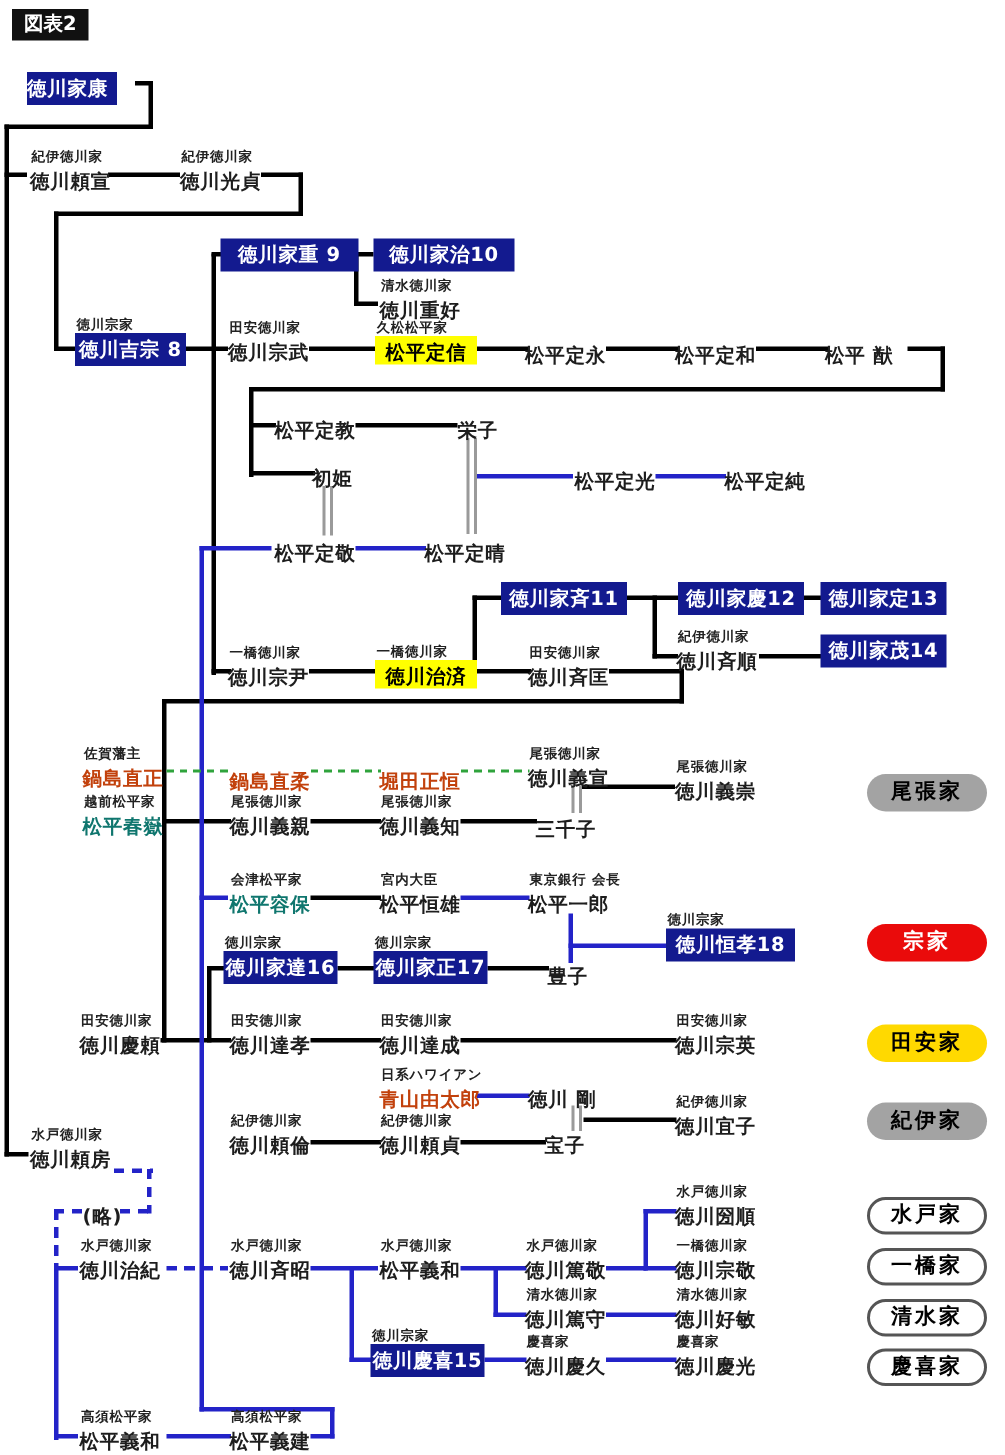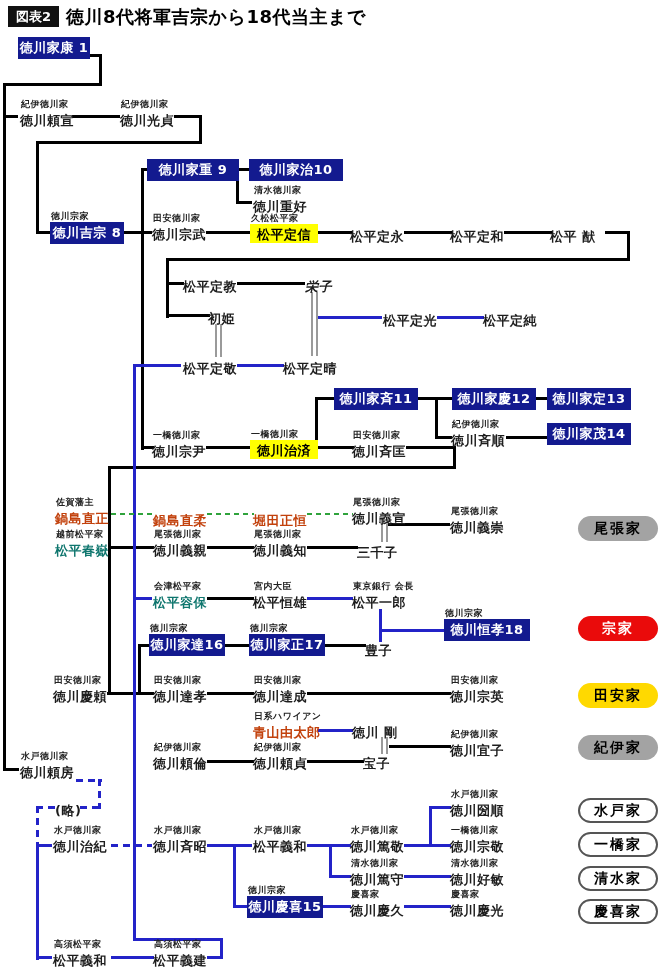--- a/index.html
+++ b/index.html
@@ -30,21 +30,20 @@
   .pill.red{background:#ea0b0b;color:#fff;}
   .pill.yellow{background:#ffd900;color:#000;}
   .pill.white{background:#fff;color:#000;border:2px solid #555;line-height:21px;}
 </style>
 </head>
 <body>
 
 <div id="canvas">
   <div class="hdr">
     <span class="tag">図表2</span>
-    <span class="ttl">徳川8代将軍吉宗から18代当主まで</span>
   </div>
 <div class="ln k" style="left: 90px; top: 54px; width: 12px; height: 3px;"></div>
     <div class="ln k" style="left: 99px; top: 54px; width: 3px; height: 31px;"></div>
     <div class="ln k" style="left: 3px; top: 83px; width: 99px; height: 3px;"></div>
     <div class="ln k" style="left: 3px; top: 83px; width: 3px; height: 688px;"></div>
     <div class="ln k" style="left: 3px; top: 115px; width: 15px; height: 3px;"></div>
     <div class="ln k" style="left: 72px; top: 115px; width: 48px; height: 3px;"></div>
     <div class="ln k" style="left: 174px; top: 115px; width: 28px; height: 3px;"></div>
     <div class="ln k" style="left: 199px; top: 115px; width: 3px; height: 29px;"></div>
     <div class="ln k" style="left: 36px; top: 141px; width: 166px; height: 3px;"></div>
@@ -133,21 +132,21 @@
     <div class="ln bd-h" style="left: 36px; top: 806px; width: 20px; height: 3px;"></div>
     <div class="ln bd-v" style="left: 36px; top: 806px; width: 3px; height: 40px;"></div>
     <div class="ln bd-h" style="left: 111px; top: 844px; width: 41px; height: 3px;"></div>
     <div class="ln g" style="left: 111px; top: 513px; width: 43px; height: 2px;"></div>
     <div class="ln g" style="left: 207px; top: 513px; width: 47px; height: 2px;"></div>
     <div class="ln g" style="left: 307px; top: 513px; width: 46px; height: 2px;"></div>
     <div class="dbl" style="left: 311px; top: 292px; height: 64px;"></div>
     <div class="dbl" style="left: 215px; top: 324px; height: 33px;"></div>
     <div class="dbl" style="left: 381px; top: 524px; height: 18px;"></div>
     <div class="dbl" style="left: 381px; top: 737px; height: 17px;"></div>
-    <div class="node box" style="left: 18px; top: 37px; width: 72px;"><span class="nm">徳川家康 1</span></div>
+    <div class="node box" style="left: 18px; top: 48px; width: 60px;"><span class="nm">徳川家康 1</span></div>
     <div class="node box" style="left: 147px; top: 159px; width: 92px;"><span class="nm">徳川家重 9</span></div>
     <div class="node box" style="left: 249px; top: 159px; width: 94px;"><span class="nm">徳川家治10</span></div>
     <div class="node box" style="left: 50px; top: 222px; width: 74px;"><span class="lbl">徳川宗家</span><span class="nm">徳川吉宗 8</span></div>
     <div class="node box" style="left: 334px; top: 388px; width: 84px;"><span class="nm">徳川家斉11</span></div>
     <div class="node box" style="left: 452px; top: 388px; width: 84px;"><span class="nm">徳川家慶12</span></div>
     <div class="node box" style="left: 547px; top: 388px; width: 84px;"><span class="nm">徳川家定13</span></div>
     <div class="node box" style="left: 547px; top: 423px; width: 84px;"><span class="nm">徳川家茂14</span></div>
     <div class="node box" style="left: 149px; top: 634px; width: 76px;"><span class="lbl">徳川宗家</span><span class="nm">徳川家達16</span></div>
     <div class="node box" style="left: 249px; top: 634px; width: 76px;"><span class="lbl">徳川宗家</span><span class="nm">徳川家正17</span></div>
     <div class="node box" style="left: 444px; top: 619px; width: 86px;"><span class="lbl">徳川宗家</span><span class="nm">徳川恒孝18</span></div>
@@ -155,21 +154,21 @@
     <div class="node hl" style="left: 250px; top: 224px; width: 68px;"><span class="lbl">久松松平家</span><span class="nm">松平定信</span></div>
     <div class="node hl" style="left: 250px; top: 440px; width: 68px;"><span class="lbl">一橋徳川家</span><span class="nm">徳川治済</span></div>
     <div class="node t" style="left: 20px; top: 110px;"><span class="lbl">紀伊徳川家</span><span class="nm">徳川頼宣</span></div>
     <div class="node t" style="left: 120px; top: 110px;"><span class="lbl">紀伊徳川家</span><span class="nm">徳川光貞</span></div>
     <div class="node t" style="left: 253px; top: 196px;"><span class="lbl">清水徳川家</span><span class="nm">徳川重好</span></div>
     <div class="node t" style="left: 152px; top: 224px;"><span class="lbl">田安徳川家</span><span class="nm">徳川宗武</span></div>
     <div class="node t" style="left: 350px; top: 226px;"><span class="nm">松平定永</span></div>
     <div class="node t" style="left: 450px; top: 226px;"><span class="nm">松平定和</span></div>
     <div class="node t" style="left: 550px; top: 226px;"><span class="nm">松平 猷</span></div>
     <div class="node t" style="left: 183px; top: 276px;"><span class="nm">松平定教</span></div>
-    <div class="node t" style="left: 305px; top: 276px; font-style: italic;"><span class="nm">栄子</span></div>
+    <div class="node t" style="left: 305px; top: 276px;"><span class="nm">栄子</span></div>
     <div class="node t" style="left: 208px; top: 308px;"><span class="nm">初姫</span></div>
     <div class="node t" style="left: 383px; top: 310px;"><span class="nm">松平定光</span></div>
     <div class="node t" style="left: 483px; top: 310px;"><span class="nm">松平定純</span></div>
     <div class="node t" style="left: 183px; top: 358px;"><span class="nm">松平定敬</span></div>
     <div class="node t" style="left: 283px; top: 358px;"><span class="nm">松平定晴</span></div>
     <div class="node t" style="left: 451px; top: 430px;"><span class="lbl">紀伊徳川家</span><span class="nm">徳川斉順</span></div>
     <div class="node t" style="left: 152px; top: 441px;"><span class="lbl">一橋徳川家</span><span class="nm">徳川宗尹</span></div>
     <div class="node t" style="left: 352px; top: 441px;"><span class="lbl">田安徳川家</span><span class="nm">徳川斉匡</span></div>
     <div class="node t blue" style="left: 55px; top: 508px;"><span class="lbl">佐賀藩主</span><span class="nm">鍋島直正</span></div>
     <div class="node t blue" style="left: 153px; top: 510px;"><span class="nm">鍋島直柔</span></div>

